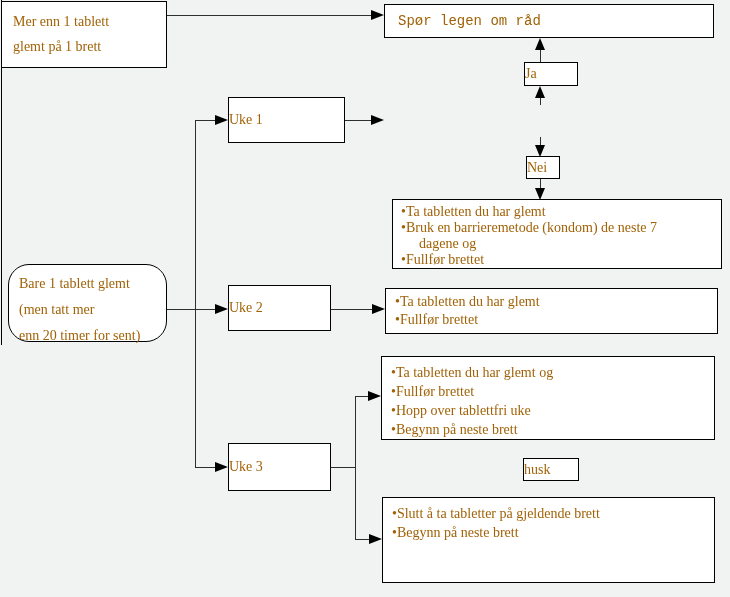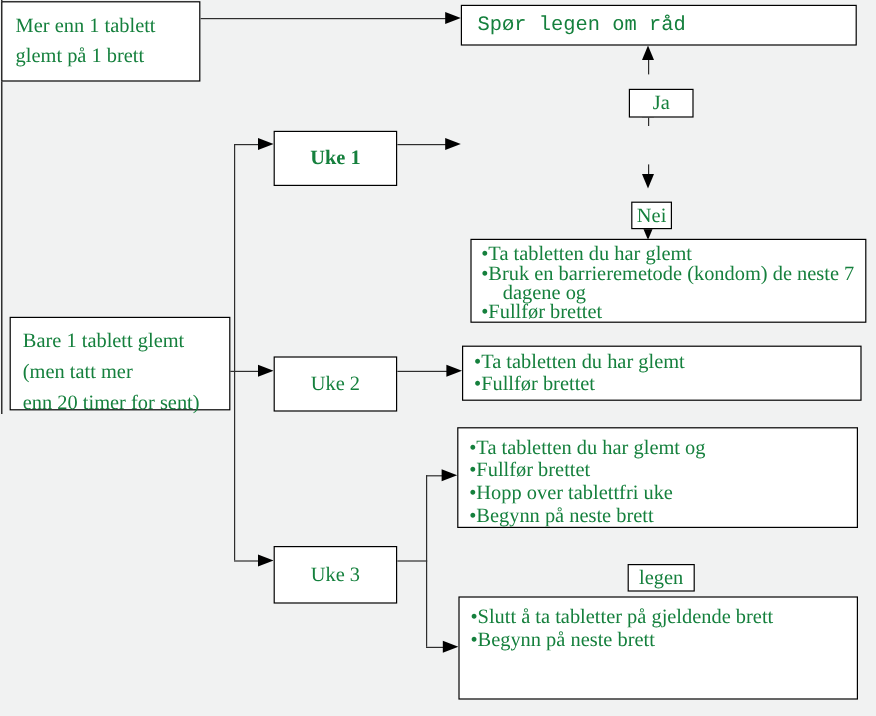--- a/index.html
+++ b/index.html
@@ -1,19 +1,19 @@
 <!DOCTYPE html>
 <html><head>
 <meta charset="utf-8">
 <style>
   html,body{margin:0;padding:0;background:#f1f2f2;}
   .canvas{position:relative;width:730px;height:597px;background:#f1f2f2;
-    font-family:"Liberation Serif", serif;font-size:17px;color:#15803d;overflow:hidden;}
+    font-family:"Liberation Serif", serif;font-size:14px;color:#a16207;overflow:hidden;}
   .node{position:absolute;background:#ffffff;border:1px solid #000;box-sizing:border-box;}
-  .center{display:flex;align-items:center;justify-content:center;margin-top:12px;}
+  .center{display:flex;align-items:center;}
   .vcenter{display:flex;align-items:center;font-family:Liberation Mono, monospace;}
   .hline{position:absolute;height:1px;background:#2e2e2e;}
   .vline{position:absolute;width:1px;background:#2e2e2e;}
   .arr{position:absolute;width:0;height:0;}
   .arr.r{border-top:5px solid transparent;border-bottom:5px solid transparent;border-left:13px solid #000;}
   .arr.u{border-left:5px solid transparent;border-right:5px solid transparent;border-bottom:12px solid #000;}
   .arr.d{border-left:5px solid transparent;border-right:5px solid transparent;border-top:12px solid #000;}
   .cont{padding-left:6px;margin-left:12px;}
 </style>
 </head>
@@ -70,27 +70,27 @@
     <span>Nei</span>
   </div>
 
   <div class="node" style="left:392px;top:199px;width:330px;height:70px;padding:4px 0 0 8px;line-height:16px;">
     <div>•Ta tabletten du har glemt</div>
     <div>•Bruk en barrieremetode (kondom) de neste 7</div>
     <div class="cont">dagene og</div>
     <div>•Fullfør brettet</div>
   </div>
 
-  <div class="node" style="left:8px;top:264px;width:184px;height:78px;padding:6px 0 0 10px;line-height:26px;">
+  <div class="node" style="left:8px;top:264px;width:159px;height:78px;padding:6px 0 0 10px;line-height:26px;border-radius:21px;">
     <div>Bare 1 tablett glemt</div>
     <div>(men tatt mer</div>
     <div>enn 20 timer for sent)</div>
   </div>
 
-  <div class="node center" style="left:228px;top:97px;width:103px;height:46px;font-weight:bold;">
+  <div class="node center" style="left:228px;top:97px;width:117px;height:46px;">
     <span>Uke 1</span>
   </div>
 
   <div class="node center" style="left:228px;top:285px;width:103px;height:46px;">
     <span>Uke 2</span>
   </div>
 
   <div class="node center" style="left:228px;top:443px;width:103px;height:48px;">
     <span>Uke 3</span>
   </div>
@@ -101,21 +101,21 @@
   </div>
 
   <div class="node" style="left:381px;top:356px;width:334px;height:84px;padding:6px 0 0 9px;line-height:19px;">
     <div>•Ta tabletten du har glemt og</div>
     <div>•Fullfør brettet</div>
     <div>•Hopp over tablettfri uke</div>
     <div>•Begynn på neste brett</div>
   </div>
 
   <div class="node center" style="left:523px;top:458px;width:56px;height:23px;">
-    <span>legen</span>
+    <span>husk</span>
   </div>
 
   <div class="node" style="left:382px;top:497px;width:333px;height:86px;padding:6px 16px 0 9px;line-height:19px;">
     <div>•Slutt å ta tabletter på gjeldende brett</div>
     <div>•Begynn på neste brett</div>
   </div>
 
 </div>
 
 </body></html>

